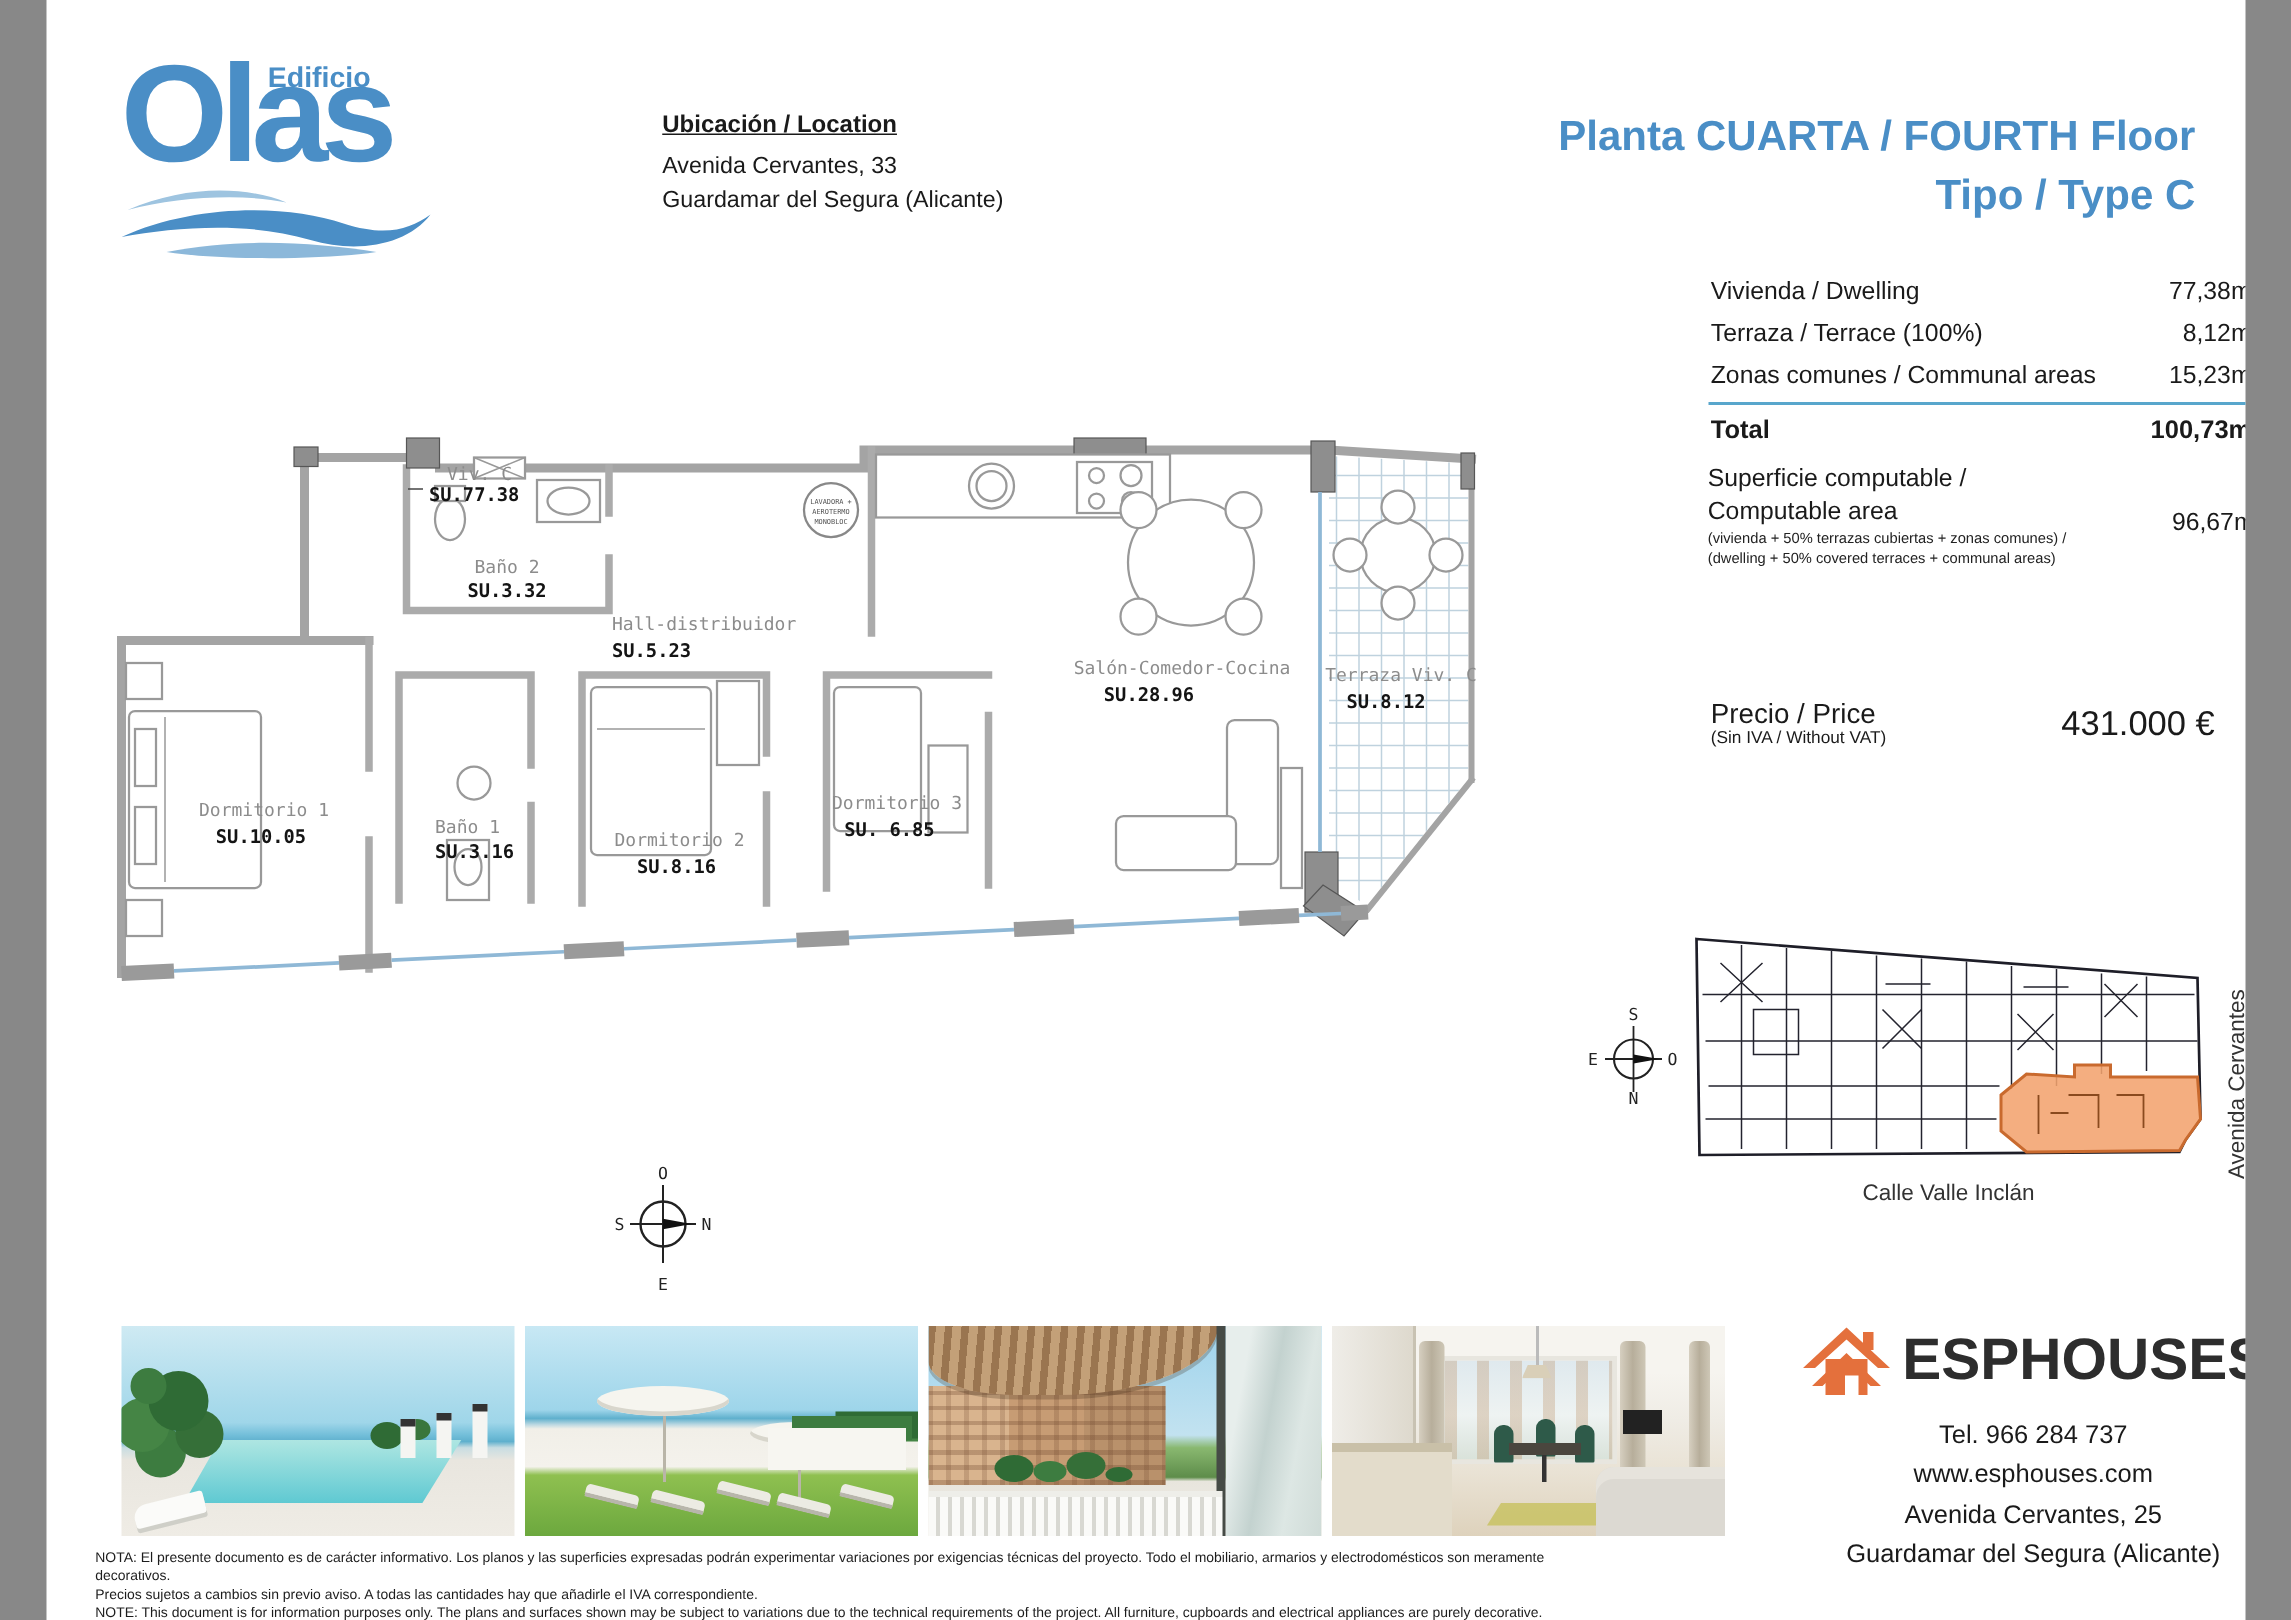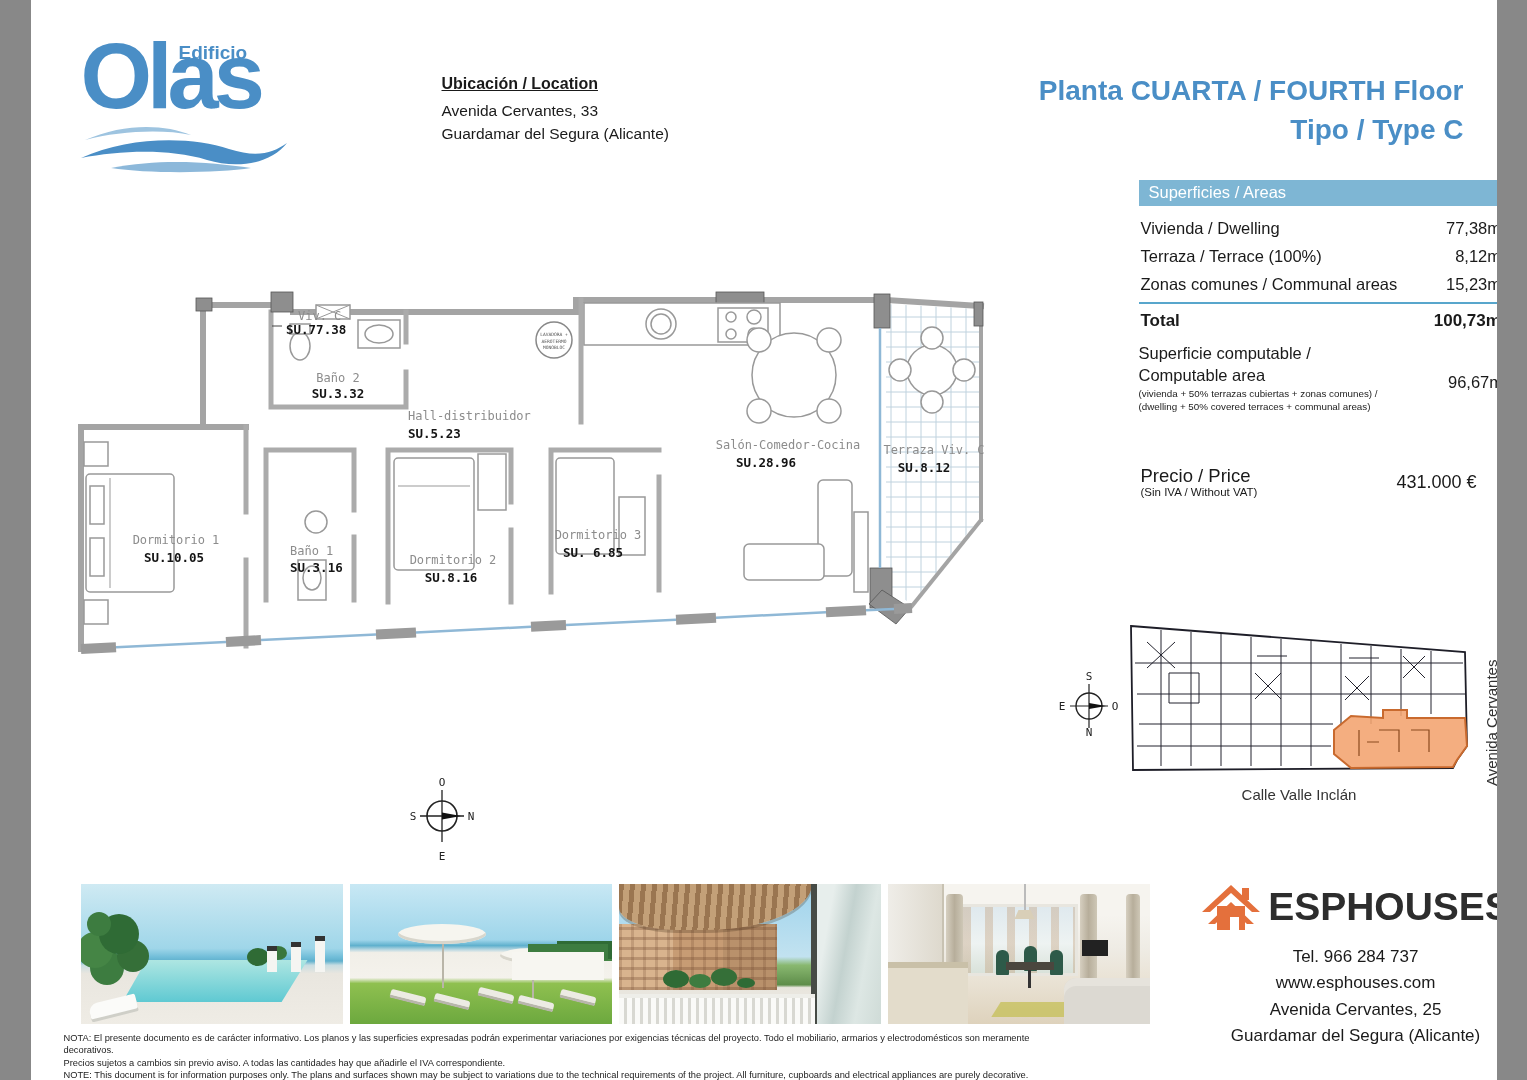--- a/index.html
+++ b/index.html
@@ -28,21 +28,21 @@
   #areas .sep { border-top:2px solid #58a6cc; margin-top:4px; padding-top:7px;gap:12px; }
   #areas .row.total { font-weight:bold; font-size:17px; }
   #areas .comp { display:flex; justify-content:space-between; margin-top:6px; }
   #areas .comp .lab { line-height:1.35; }
   #areas .comp .notes { font-size:9.8px; color:#222; line-height:1.3; margin-top:2px; }
   #areas .comp .val { align-self:center; margin-top:10px; }
   
   #price { position:absolute; left:1110px; top:466px; width:336px; display:flex; justify-content:space-between; }
   #price .lab { font-size:18.5px; line-height:1.1; }
   #price .sub { font-size:11.5px; }
-  #price .val { font-size:18px; align-self:center; }
+  #price .val { font-size:23px; align-self:center; }
   
   #plan { position:absolute; left:45px; top:272px; }
   #plan text { font-family:"DejaVu Sans Mono", monospace; }
   .rname { font-size:12px; fill:#8c8c8c; }
   .rsu   { font-size:12.5px; font-weight:bold; fill:#141414; }
   .eqp   { font-size:4.6px; fill:#555; }
   
   #compass-main { position:absolute; left:378px; top:776px; }
   .cmp-letter { font-size:11px; fill:#222; font-family:"DejaVu Sans Mono", monospace; }
   
@@ -133,21 +133,20 @@
     <div>Avenida Cervantes, 33</div>
     <div>Guardamar del Segura (Alicante)</div>
   </div>
 
   <div id="main-title">
     <div>Planta CUARTA / FOURTH Floor</div>
     <div>Tipo / Type C</div>
   </div>
 
   <div id="areas">
-    <div class="hdr">Superficies / Areas</div>
     <div class="row">
       <span>Vivienda / Dwelling</span>
       <span>77,38m²</span>
     </div>
     <div class="row">
       <span>Terraza / Terrace (100%)</span>
       <span>8,12m²</span>
     </div>
     <div class="row">
       <span>Zonas comunes / Communal areas</span>

